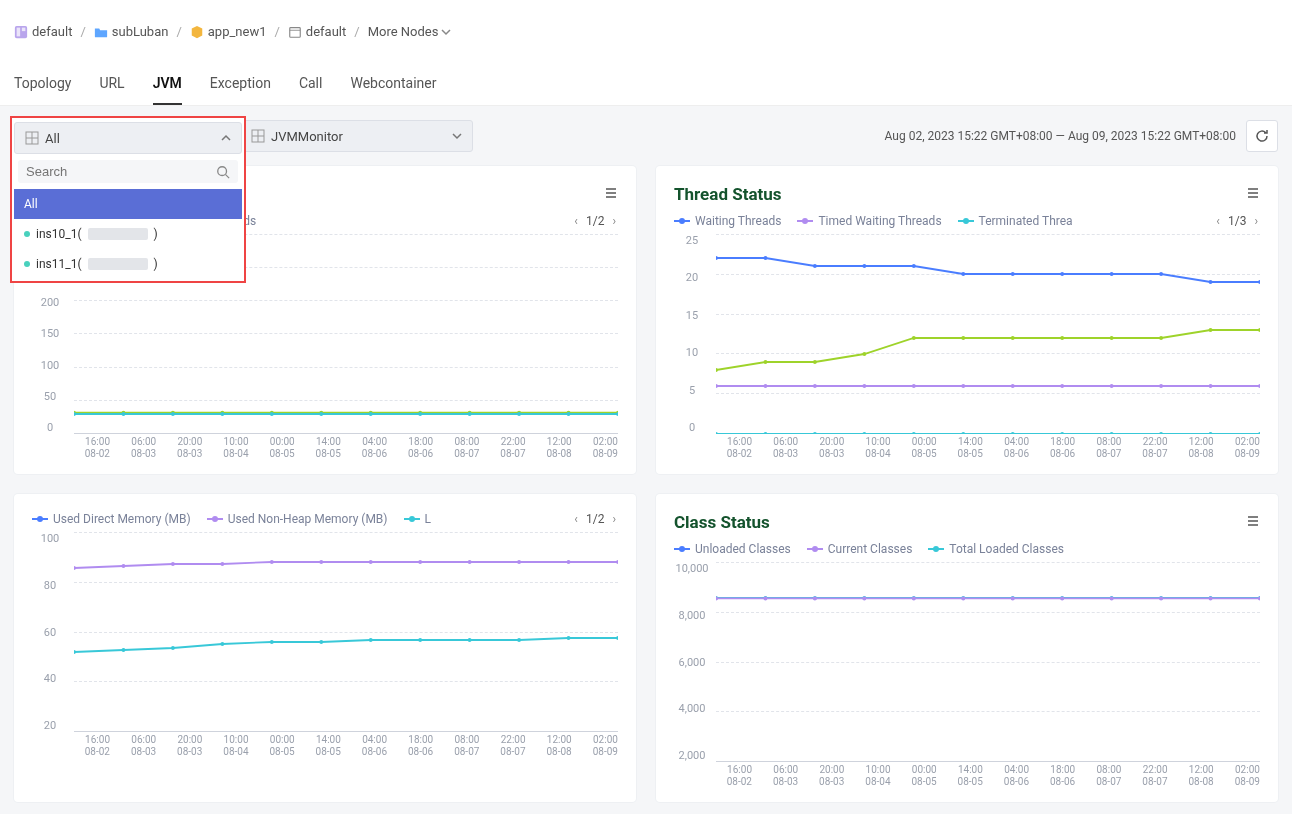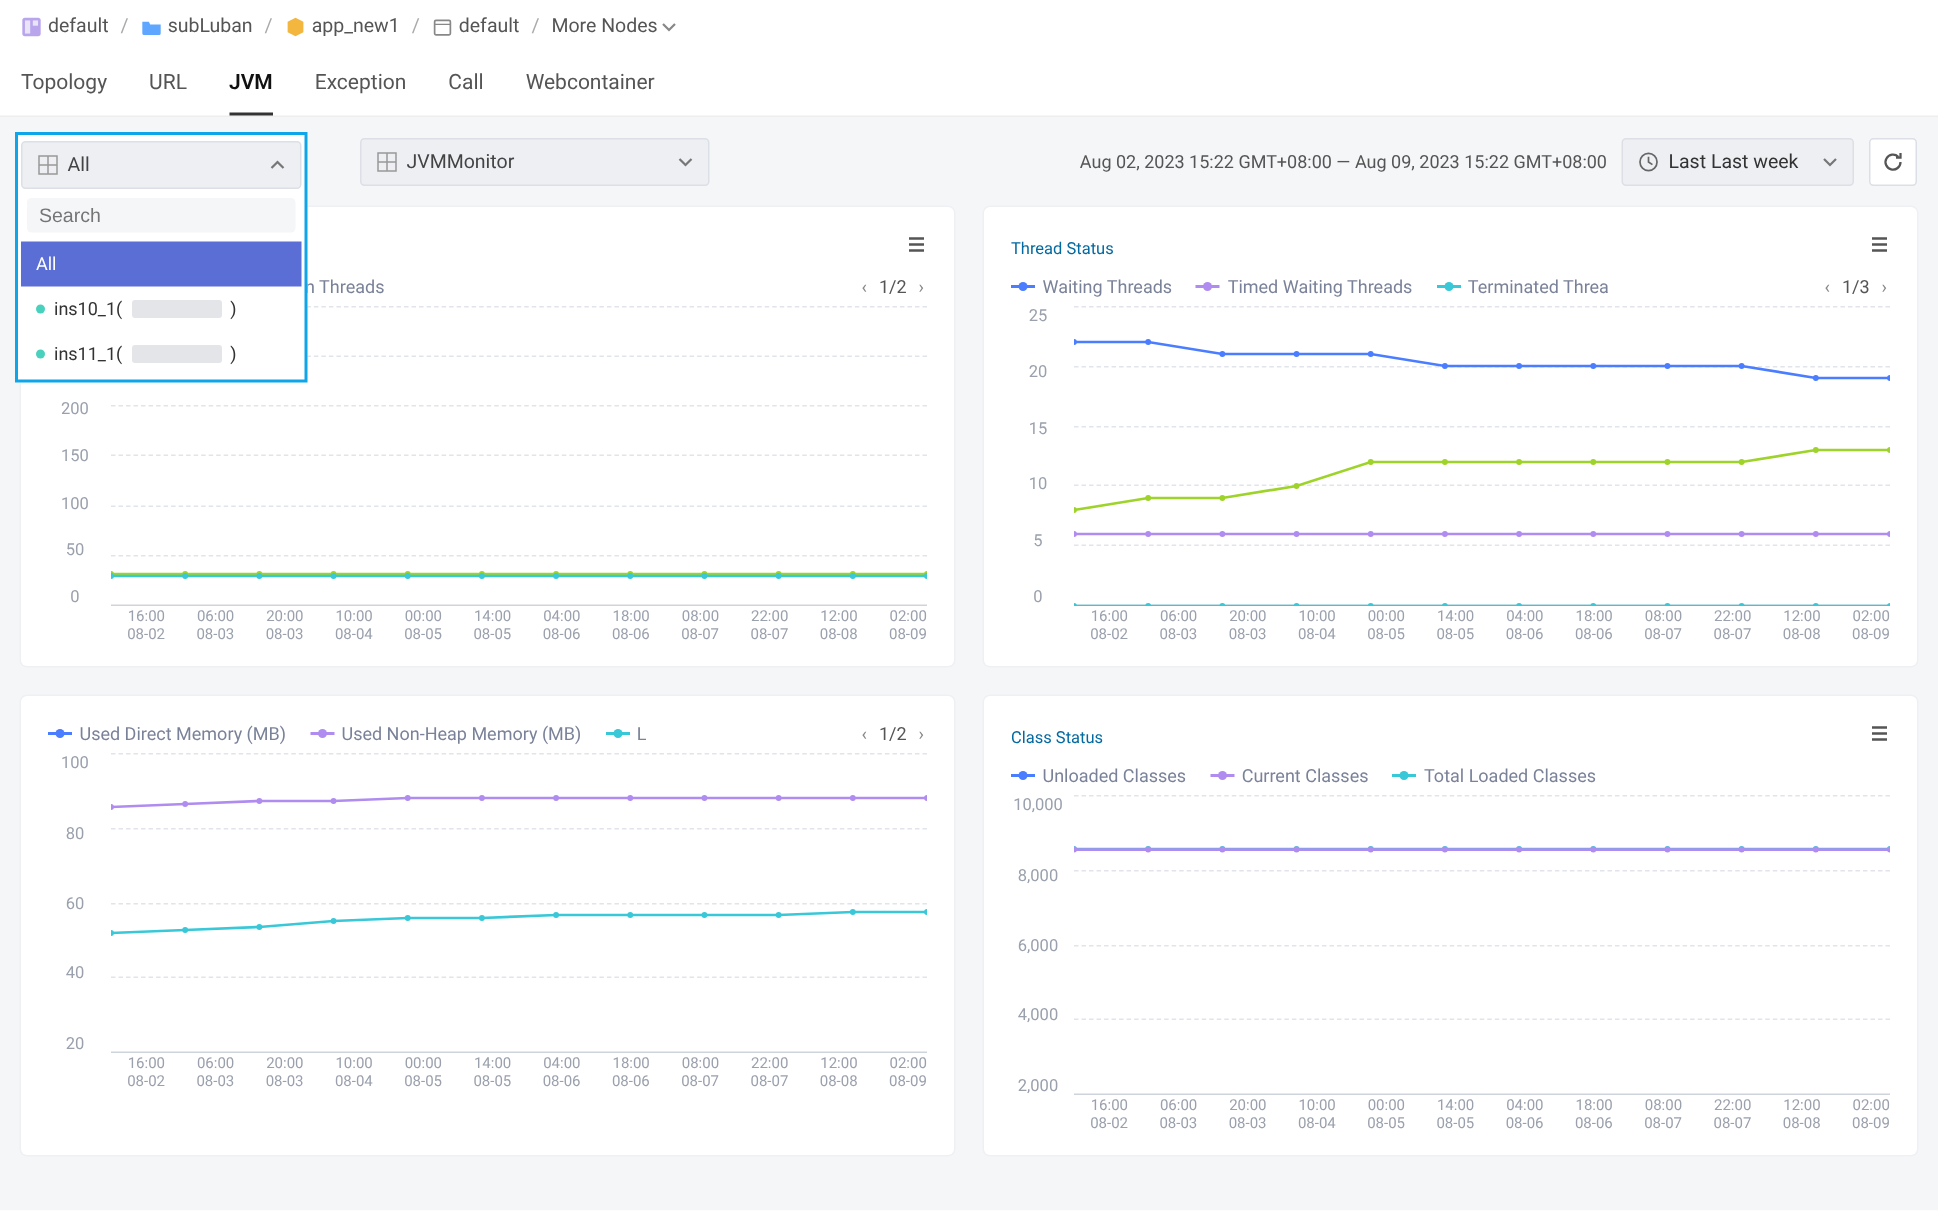--- a/index.html
+++ b/index.html
@@ -1,17 +1,17 @@
 <!DOCTYPE html>
 <html><head>
 <meta charset="utf-8">
 <style>
 *{box-sizing:border-box;margin:0;padding:0}
 body{font-family:-apple-system,BlinkMacSystemFont,"Segoe UI",Roboto,"Helvetica Neue",Arial,sans-serif;font-size:13px;color:#333;background:#fff}
-.breadcrumb{display:flex;align-items:center;padding:10px 14px;gap:6px;font-size:13px;color:#555}
+.breadcrumb{display:flex;align-items:center;padding:24px 14px;gap:6px;font-size:13px;color:#555}
 .breadcrumb .sep{color:#aaa;margin:0 2px}
 .bc-icon{display:inline-block;width:14px;height:14px;vertical-align:middle}
 .bc-link{display:flex;align-items:center;gap:4px;cursor:pointer}
 .more-nodes{display:flex;align-items:center;gap:3px;cursor:pointer}
 
 .tabs{display:flex;gap:28px;padding:0 14px;border-bottom:1px solid #eee;background:#fff}
 .tab{padding:12px 0;font-size:14px;color:#555;cursor:pointer;border-bottom:2px solid transparent}
 .tab.active{color:#111;font-weight:600;border-bottom-color:#333}
 
 .page-body{background:#f5f6f8;padding:14px;min-height:calc(100vh - 85px)}
@@ -20,33 +20,33 @@
 .sel{display:flex;align-items:center;gap:6px;background:#edeff3;border:1px solid #dcdfe6;border-radius:3px;padding:6px 10px;height:32px;cursor:pointer;font-size:13px;color:#444}
 .sel .caret{margin-left:auto}
 .sel.inst{width:200px;position:relative;z-index:30}
 .sel.mon{width:233px}
 .tspacer{flex:1}
 .timerange{font-size:12px;color:#555}
 .timebtn{display:flex;align-items:center;gap:6px;background:#edeff3;border:1px solid #dcdfe6;border-radius:3px;padding:6px 10px;height:32px;cursor:pointer;font-size:13px}
 .refresh{width:32px;height:32px;display:flex;align-items:center;justify-content:center;background:#fff;border:1px solid #dcdfe6;border-radius:3px;cursor:pointer}
 
 
-.dd-bundle{position:absolute;left:-4px;top:-4px;width:195px;border:2px solid #0ea5e9;background:#fff;z-index:25;padding:2px}
+.dd-bundle{position:absolute;left:-4px;top:-4px;width:236px;border:2px solid #ef4444;background:#fff;z-index:25;padding:2px}
 .dd-panel{background:#fff}
 .dd-search{display:flex;align-items:center;background:#f5f6f8;margin:6px 4px;border-radius:3px;padding:4px 8px}
 .dd-search input{flex:1;border:none;background:transparent;outline:none;font-size:13px;color:#a16207}
 .dd-item{display:flex;align-items:center;gap:6px;padding:8px 10px;font-size:12px;cursor:pointer}
 .dd-item.sel-row{background:#5a6ed6;color:#fff}
 .dd-item .dot{width:6px;height:6px;border-radius:50%;background:#49d1bd}
 .dd-item .blur{display:inline-block;width:60px;height:12px;background:#e3e5e9;border-radius:2px}
 
 .grid{display:grid;grid-template-columns:1fr 1fr;gap:20px}
 .card{background:#fff;border-radius:4px;padding:18px 18px 10px 18px;box-shadow:0 0 0 1px #eef0f3}
 .card-hd{display:flex;align-items:center;margin-bottom:10px}
-.card-title{font-size:11px;font-weight:400;color:#0369a1}
+.card-title{font-size:17px;font-weight:700;color:#14532d}
 .card-menu{margin-left:auto;cursor:pointer;color:#555}
 
 .legend{display:flex;align-items:center;gap:16px;font-size:12px;color:#7a8299;margin-bottom:6px}
 .legend .lg{display:flex;align-items:center;gap:5px}
 .legend .pager{margin-left:auto;display:flex;align-items:center;gap:6px;color:#555;font-size:12px}
 .legend .pg-btn{cursor:pointer;color:#888;padding:0 2px}
 .swatch{width:16px;height:6px;display:inline-flex;align-items:center;justify-content:center}
 .sw-line{width:16px;height:2px;display:block;position:relative}
 .sw-line::after{content:"";position:absolute;left:5px;top:-2px;width:6px;height:6px;border-radius:50%;background:inherit}
 
@@ -163,30 +163,20 @@
           <line x1="7" y1="1" x2="7" y2="13" stroke="#999"></line>
         </svg>
       <span>JVMMonitor</span>
       <svg class="caret" width="10" height="10" viewBox="0 0 10 10">
           <path d="M1 3l4 4 4-4" fill="none" stroke="#777" stroke-width="1.5"></path>
         </svg>
     </div>
 
     <div class="tspacer"></div>
     <span class="timerange">Aug 02, 2023 15:22 GMT+08:00 — Aug 09, 2023 15:22 GMT+08:00</span>
-    <div class="timebtn">
-      <svg width="14" height="14" viewBox="0 0 16 16">
-          <circle cx="8" cy="8" r="6.5" fill="none" stroke="#666" stroke-width="1.3"></circle>
-          <path d="M8 4v4l3 2" fill="none" stroke="#666" stroke-width="1.3"></path>
-        </svg>
-      <span>Last Last week</span>
-      <svg width="10" height="10" viewBox="0 0 10 10" style="margin-left:10px">
-          <path d="M1 3l4 4 4-4" fill="none" stroke="#777" stroke-width="1.5"></path>
-        </svg>
-    </div>
     <div class="refresh">
       <svg width="16" height="16" viewBox="0 0 16 16">
           <path d="M13 8a5 5 0 1 1-1.5-3.5M13 2v3h-3" fill="none" stroke="#555" stroke-width="1.5"></path>
         </svg>
     </div>
   </div>
 
   <div class="grid">
 
     <div class="card">

